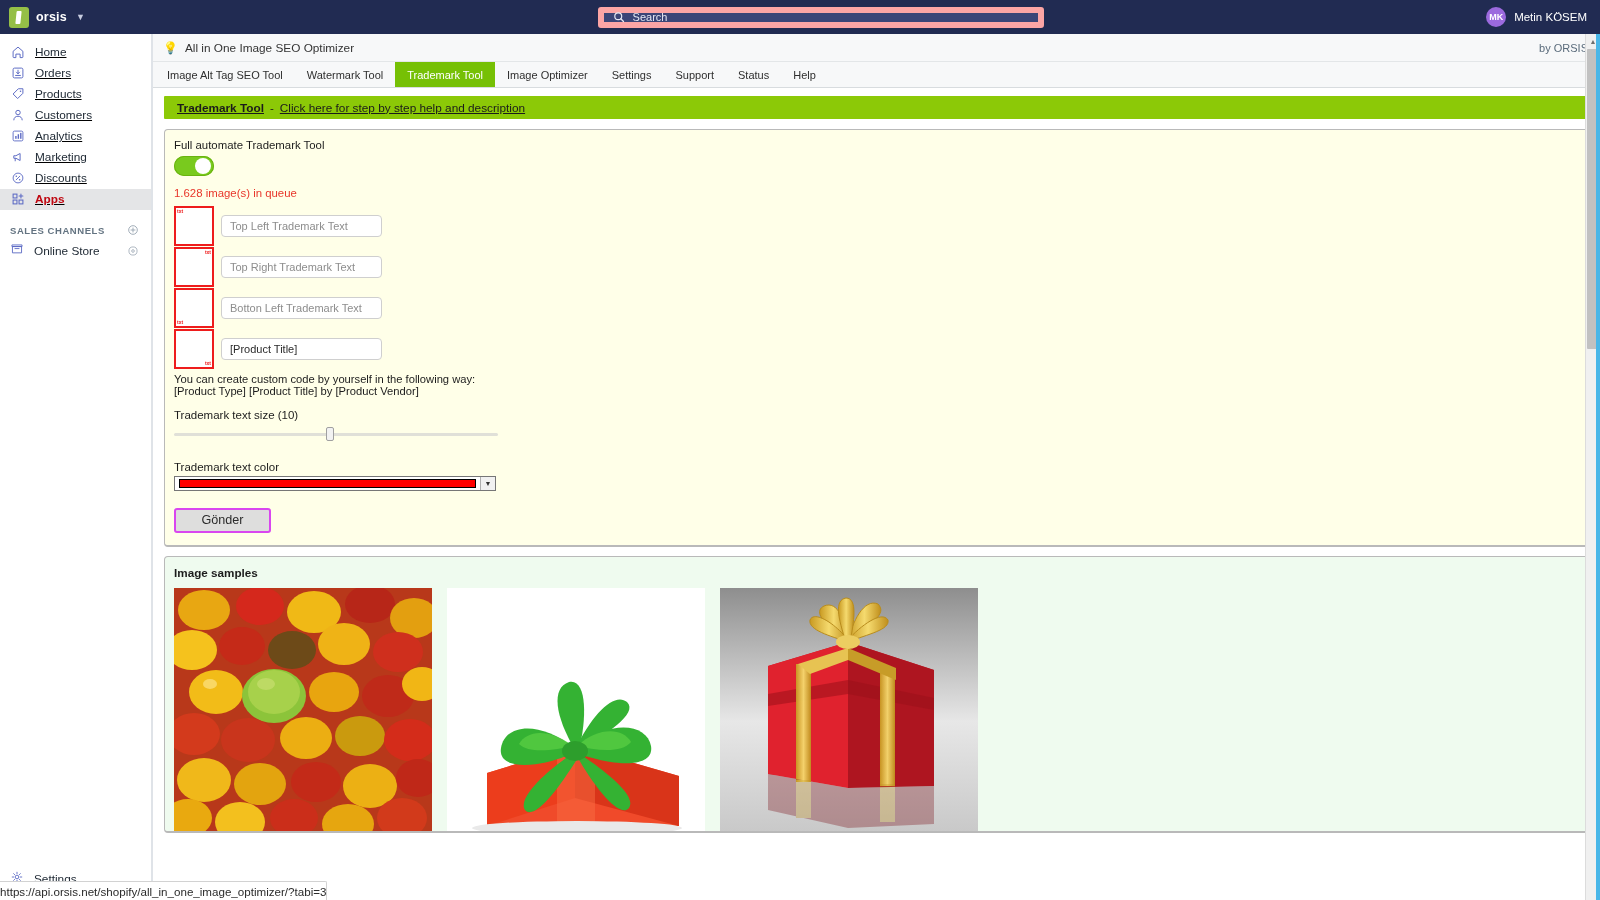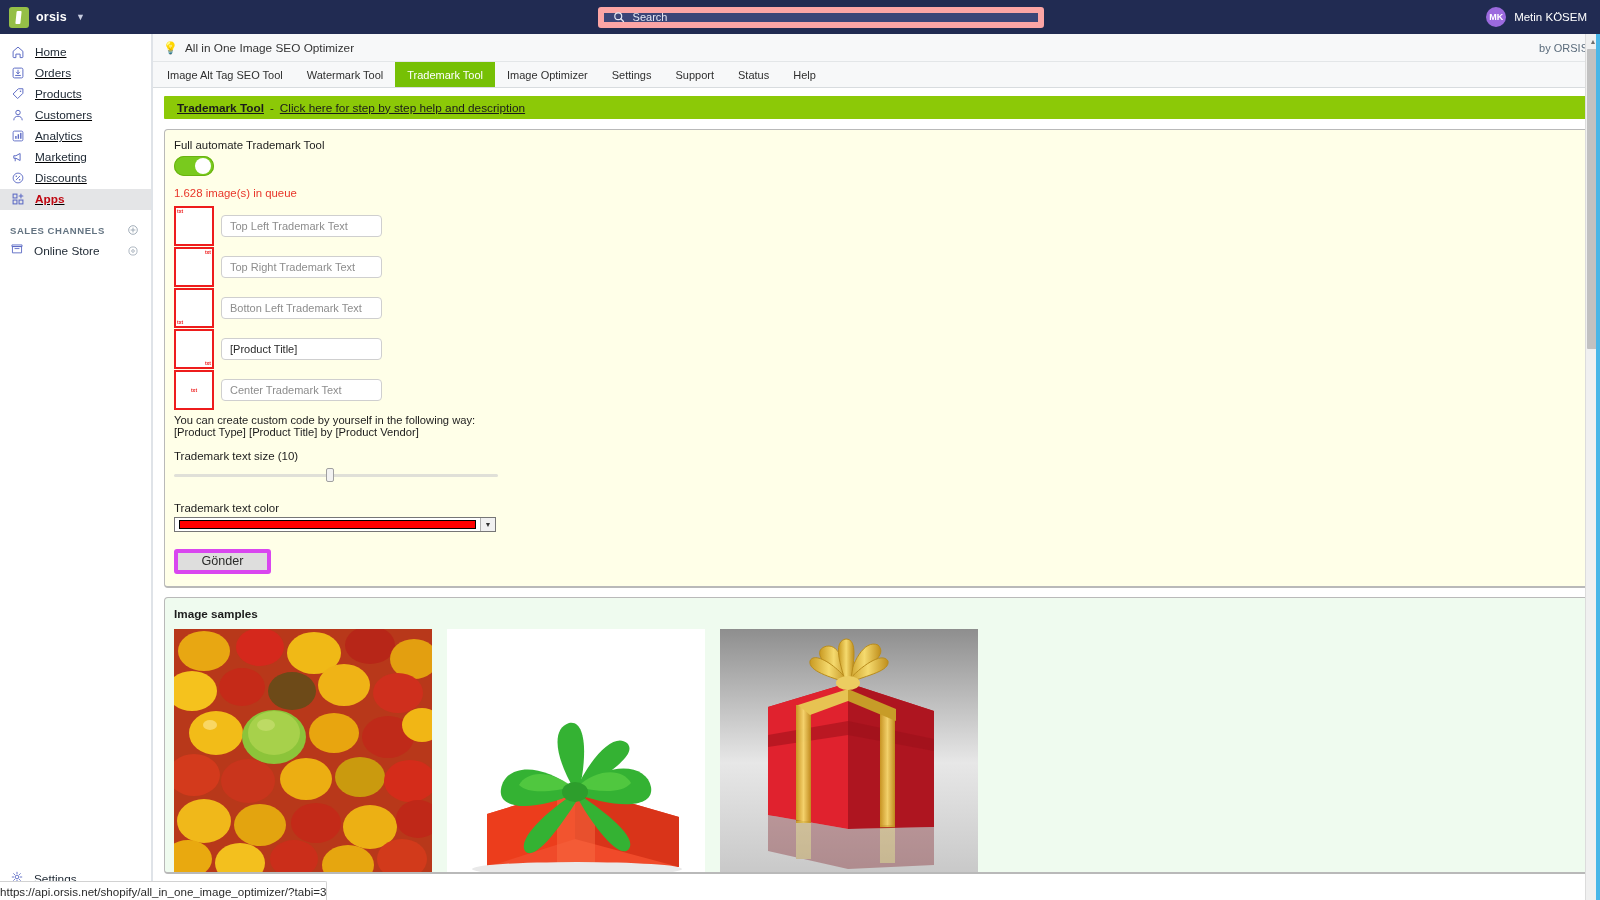--- a/index.html
+++ b/index.html
@@ -176,21 +176,21 @@
     border: 1px solid #000;
   }
   .colorselect .arrow {
     width: 15px; height: 100%; border-left: 1px solid #aeaeae;
     background: #f1f1f1; display: flex; align-items: center; justify-content: center;
     font-size: 7px; color: #333;
   }
 
   .submit {
     margin-top: 17px; width: 97px; height: 25px;
-    background: #dededd; border: 4px solid #d946ef; border-radius: 3px;
+    background: #dededd; border: 2px solid #d946ef; border-radius: 3px;
     font-size: 12.6px; color: #2b2b2b; cursor: pointer;
     font-family: "Liberation Sans", sans-serif;
   }
 
   .samples-title { font-size: 11.7px; font-weight: 700; color: #1c1c1c; }
   .samples-strip { margin-top: 9px; display: flex; gap: 15px; }
   .sample { width: 258px; height: 243px; overflow: hidden; position: relative; }
 
   
   .inner-scroll {
@@ -434,26 +434,20 @@
             <input class="tminput" type="text" placeholder="Botton Left Trademark Text" style="">
           </div>
 
           <div class="row">
             <div class="posbox pos-br">
               <span class="txt">txt</span>
             </div>
             <input class="tminput" type="text" value="[Product Title]" style="">
           </div>
 
-          <div class="row">
-            <div class="posbox pos-c">
-              <span class="txt">txt</span>
-            </div>
-            <input class="tminput" type="text" placeholder="Center Trademark Text" style="">
-          </div>
 
         </div>
 
         <div class="helptext">
           <div>You can create custom code by yourself in the following way:</div>
           <div>[Product Type] [Product Title] by [Product Vendor]</div>
         </div>
 
         <div class="sizelabel">Trademark text size (10)</div>
         <div class="slider">

